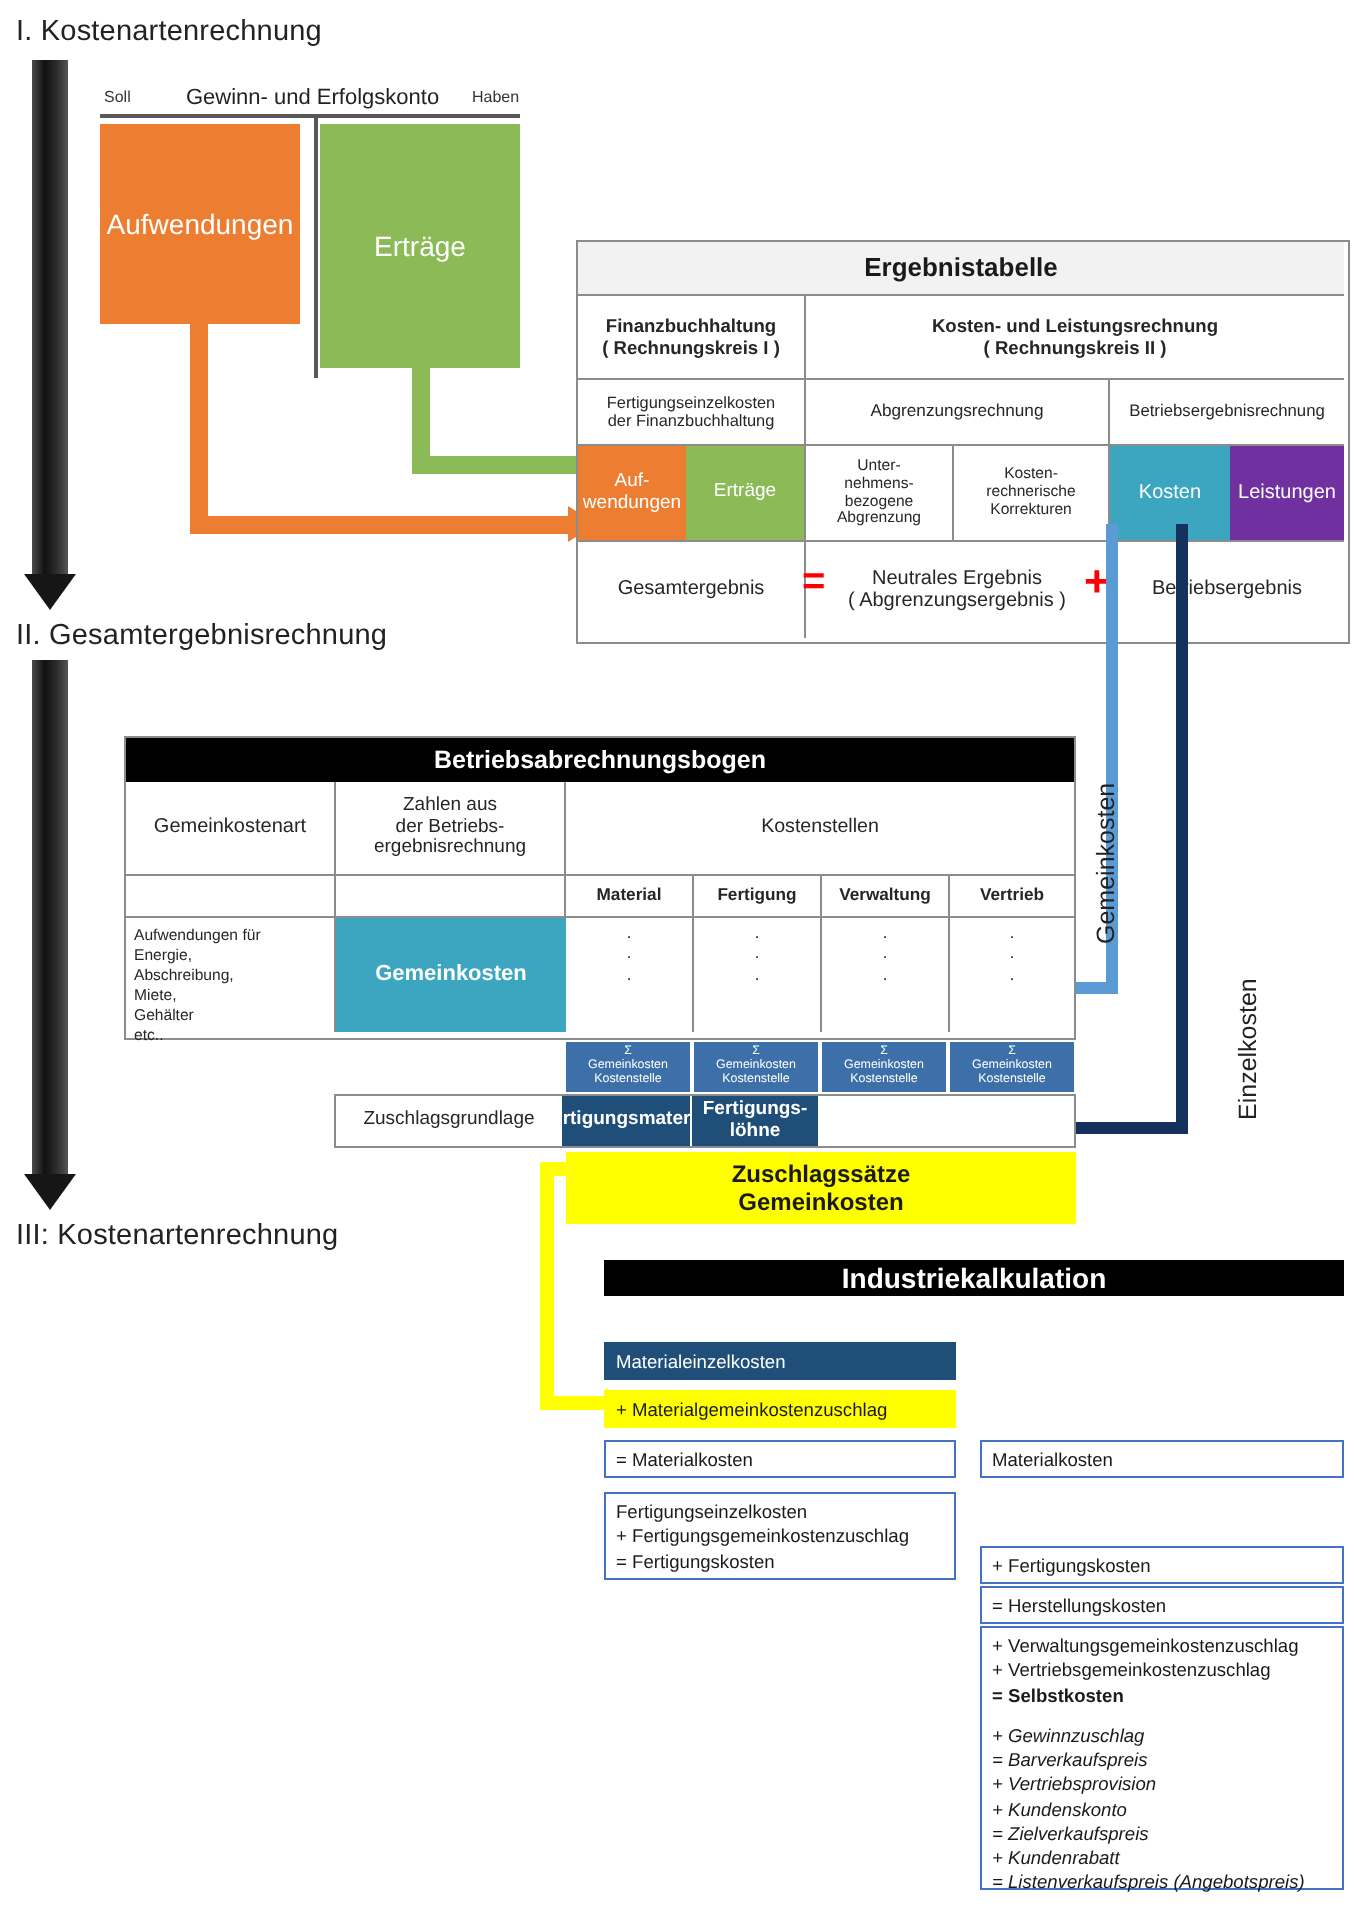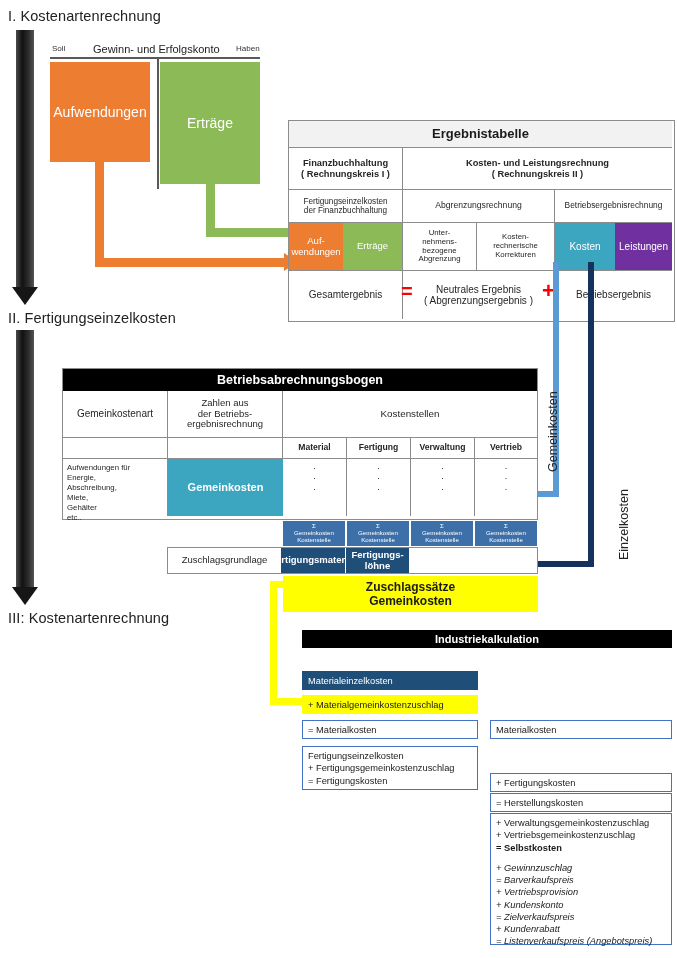--- a/index.html
+++ b/index.html
@@ -32,42 +32,42 @@
   .cell.b{font-weight:bold;}
 
   .erg-head{background:#f2f2f2;font-size:13px;font-weight:bold;color:#1a1a1a;}
 
   
   .bab-head{background:#000;color:#fff;font-weight:bold;font-size:12.5px;}
   .sumcell{background:#3d6fa8;color:#fff;font-size:6.2px;line-height:1.1;}
   .navycell{background:#1f4e79;color:#fff;font-weight:bold;font-size:9.5px;line-height:1.15;}
 
   
-  .ind-head{background:#000;color:#fff;font-weight:bold;font-size:11px;
+  .ind-head{background:#000;color:#fff;font-weight:bold;font-size:14px;
             display:flex;align-items:center;justify-content:center;}
   .ibox{position:absolute;border:1px solid #4472c4;background:#fff;font-size:9.3px;
         color:#1a1a1a;padding:3px 5px;box-sizing:border-box;line-height:1.32;}
   .ibox.navy{background:#1f4e79;color:#fff;border-color:#1f4e79;font-size:9.3px;}
   .ibox.yellow{background:#ffff00;border-color:#ffff00;color:#1a1a1a;}
   .ibox b{font-weight:bold;}
   .ibox i{font-style:italic;}
 
   
   .vlabel{position:absolute;transform-origin:0 0;transform:rotate(-90deg);
           font-size:12.5px;color:#222;white-space:nowrap;}
 
   
   .seg{position:absolute;}
   .tri{position:absolute;width:0;height:0;}
 </style>
 </head>
 <body>
 
 <div class="abs sect-title" style="left:8px;top:8px;">I. Kostenartenrechnung</div>
-<div class="abs sect-title" style="left:8px;top:310px;">II. Fertigungseinzelkosten</div>
+<div class="abs sect-title" style="left:8px;top:310px;">II. Gesamtergebnisrechnung</div>
 <div class="abs sect-title" style="left:8px;top:610px;">III: Kostenartenrechnung</div>
 
 <div class="bigarrow" style="left:12px;top:30px;height:275px;">
   <div class="shaft" style="height:257px;"></div>
   <div class="head" style="top:257px;"></div>
 </div>
 <div class="bigarrow" style="left:12px;top:330px;height:275px;">
   <div class="shaft" style="height:257px;"></div>
   <div class="head" style="top:257px;"></div>
 </div>

